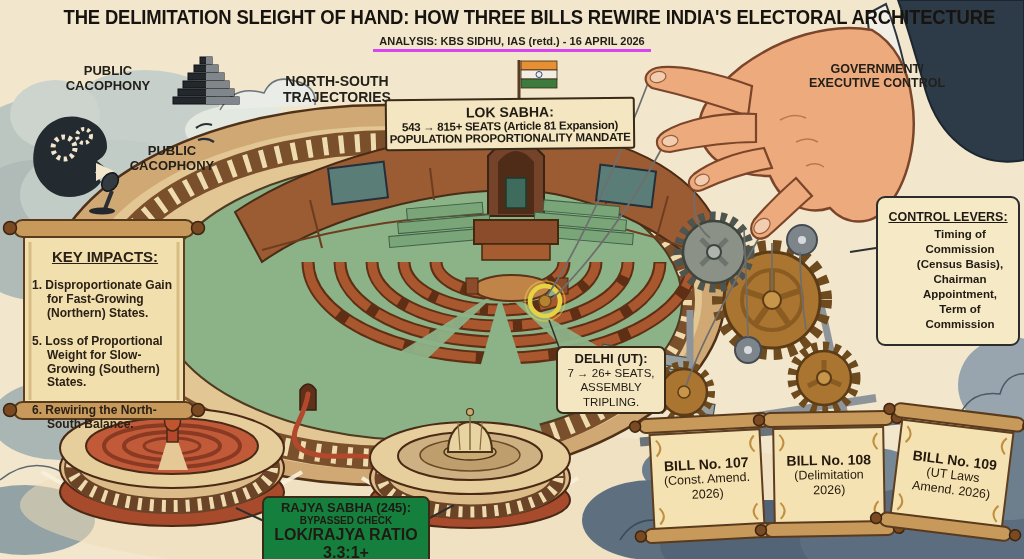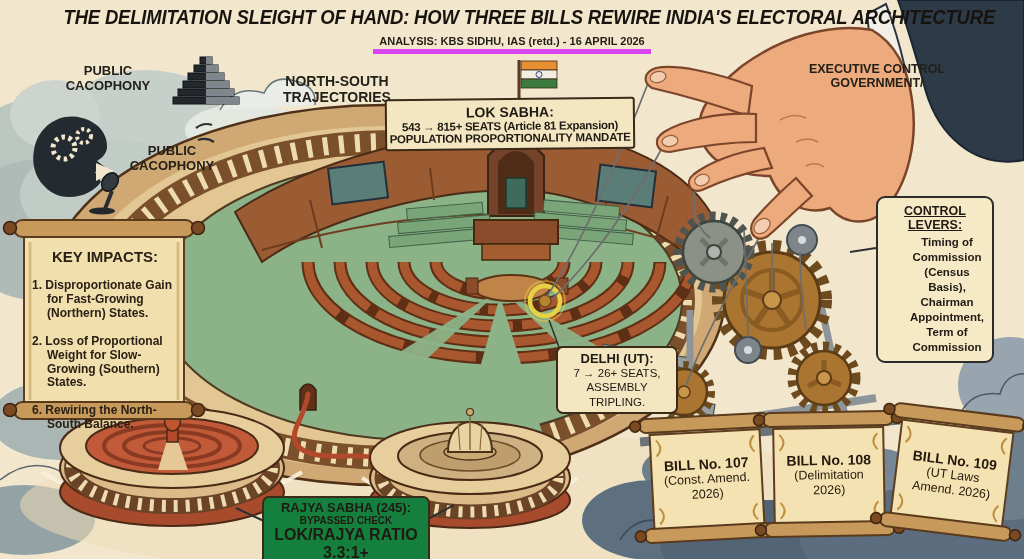--- a/index.html
+++ b/index.html
@@ -1,25 +1,25 @@
 <!DOCTYPE html>
 <html><head>
 <meta charset="utf-8">
 <style>
   html,body{margin:0;padding:0;background:#d8d2c2;}
   .stage{position:relative;width:1024px;height:559px;overflow:hidden;
          background:#f2e7cc;font-family:"Liberation Sans",sans-serif;color:#1f1a13;}
   .art{position:absolute;left:0;top:0;width:1024px;height:559px;}
   .lbl{position:absolute;font-weight:700;text-align:center;line-height:1.12;color:#23201a;}
-  .title-wrap{position:absolute;left:0;top:5px;width:888px;text-align:center;font-style:italic;}
+  .title-wrap{position:absolute;left:0;top:5px;width:888px;text-align:center;}
   .title-inner{display:inline-block;transform:scaleX(.88);transform-origin:center;
                white-space:nowrap;font-weight:700;font-size:21px;letter-spacing:-.2px;color:#17130e;}
   .subtitle-wrap{position:absolute;left:0;top:31px;width:1024px;text-align:center;}
   .subtitle-inner{display:inline-block;font-weight:700;font-size:11px;
-                  border-bottom:5px solid #d946ef;padding:0 6px 2px;color:#221d15;}
+                  border-bottom:3px solid #d946ef;padding:0 6px 2px;color:#221d15;}
   .signbox{position:absolute;background:#f3e6c1;border:2.5px solid #3a2a18;border-radius:3px;
            text-align:center;box-sizing:border-box;}
   .bubble{position:absolute;background:#f6e9c6;border:2.5px solid #2c2c2c;border-radius:9px;
           text-align:center;box-sizing:border-box;}
   .scroll-text{position:absolute;text-align:center;color:#2a2015;}
   .ki-item{font-size:12px;font-weight:700;text-align:left;line-height:1.16;
            padding-left:15px;text-indent:-15px;margin-top:14px;color:#2a2015;}
   .bill{position:absolute;width:106px;text-align:center;color:#24190c;}
   .bill .b1{font-size:14px;font-weight:700;}
   .bill .b2{font-size:12.5px;font-weight:400;line-height:1.2;}
@@ -334,42 +334,42 @@
 <div class="lbl" style="left:234px;top:74px;width:118px;font-size:14px;margin-left:44px;">NORTH-SOUTH TRAJECTORIES</div>
 <div class="lbl" style="left:116px;top:144px;width:112px;font-size:13px;">PUBLIC CACOPHONY</div>
 
 <div class="signbox" style="left:385px;top:98px;width:250px;padding:4px 2px;transform:rotate(-.6deg);">
   <div style="font-size:14px;font-weight:700;">LOK SABHA:</div>
   <div style="font-size:11.5px;font-weight:700;letter-spacing:-.3px;white-space:nowrap;">543 → 815+ SEATS (Article 81 Expansion)</div>
   <div style="font-size:11.5px;font-weight:700;letter-spacing:-.2px;white-space:nowrap;">POPULATION PROPORTIONALITY MANDATE</div>
 </div>
 
 <div class="lbl" style="left:782px;top:62px;width:190px;font-size:12.5px;">
+  <div>GOVERNMENT/</div>
   <div>EXECUTIVE CONTROL</div>
-  <div>GOVERNMENT/</div>
-</div>
-
-<div class="bubble" style="left:876px;top:196px;width:118px;padding:6px 3px;">
+</div>
+
+<div class="bubble" style="left:876px;top:196px;width:144px;padding:12px 3px;">
   <div style="font-size:12.5px;font-weight:700;text-decoration:underline;margin-bottom:3px;">CONTROL LEVERS:</div>
   <div style="font-size:11.5px;font-weight:700;line-height:1.3;margin-left:24px;">
     <div>Timing of Commission</div>
     <div>(Census Basis),</div>
     <div>Chairman Appointment,</div>
     <div>Term of Commission</div>
   </div>
 </div>
 
 <div class="scroll-text" style="left:32px;top:248px;width:146px;">
-  <div style="font-size:15px;font-weight:700;">KEY IMPACTS:</div>
+  <div style="font-size:15px;font-weight:700;text-decoration:underline;">KEY IMPACTS:</div>
   <div class="ki-item">1. Disproportionate Gain for Fast-Growing (Northern) States.</div>
-  <div class="ki-item">2. Loss of Proportional Weight for Slow-Growing (Southern) States.</div>
+  <div class="ki-item">5. Loss of Proportional Weight for Slow-Growing (Southern) States.</div>
   <div class="ki-item">6. Rewiring the North-South Balance.</div>
 </div>
 
-<div class="signbox" style="left:556px;top:346px;width:122px;border-radius:7px;padding:3px 1px;">
+<div class="signbox" style="left:556px;top:346px;width:110px;border-radius:7px;padding:3px 1px;">
   <div style="font-size:13px;font-weight:700;">DELHI (UT):</div>
   <div style="font-size:11.5px;font-weight:400;line-height:1.25;">
     <div>7 → 26+ SEATS,</div>
     <div>ASSEMBLY</div>
     <div>TRIPLING.</div>
   </div>
 </div>
 
 <div class="signbox" style="left:262px;top:496px;width:168px;border-radius:7px;background:#15803d;border-width:2px;padding:2px 0;">
   <div style="font-size:13px;font-weight:700;">RAJYA SABHA (245):</div>

